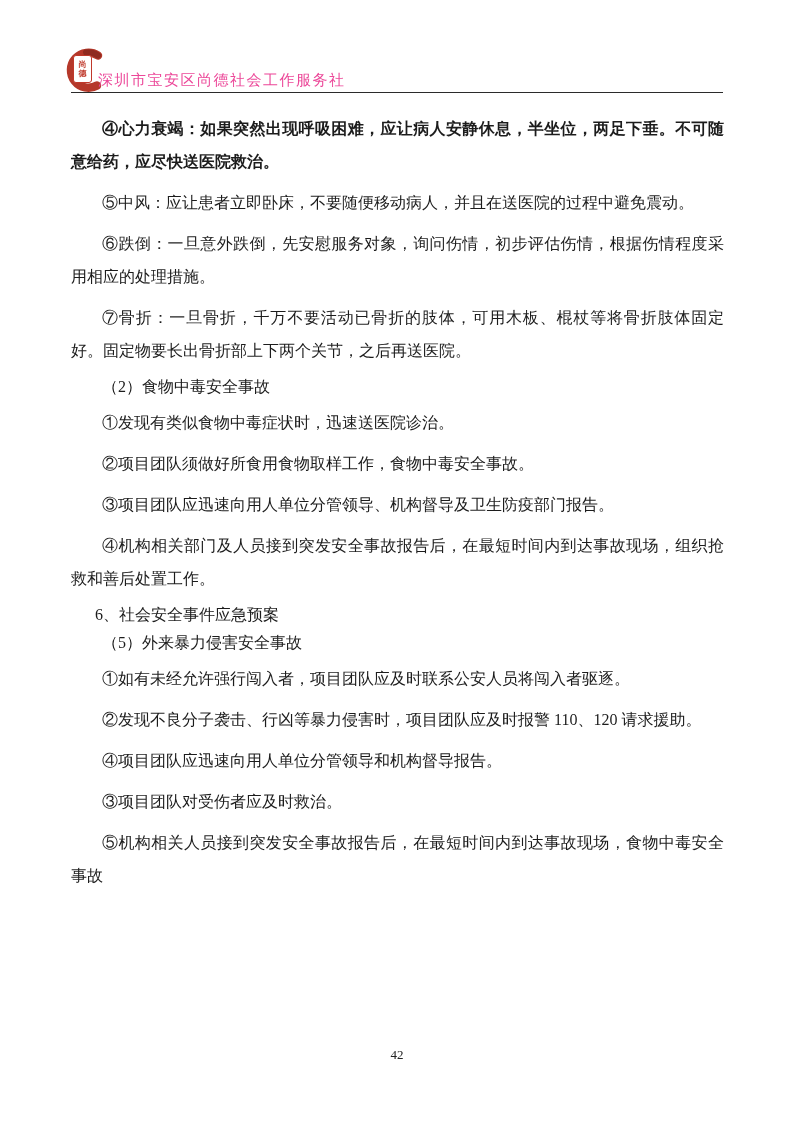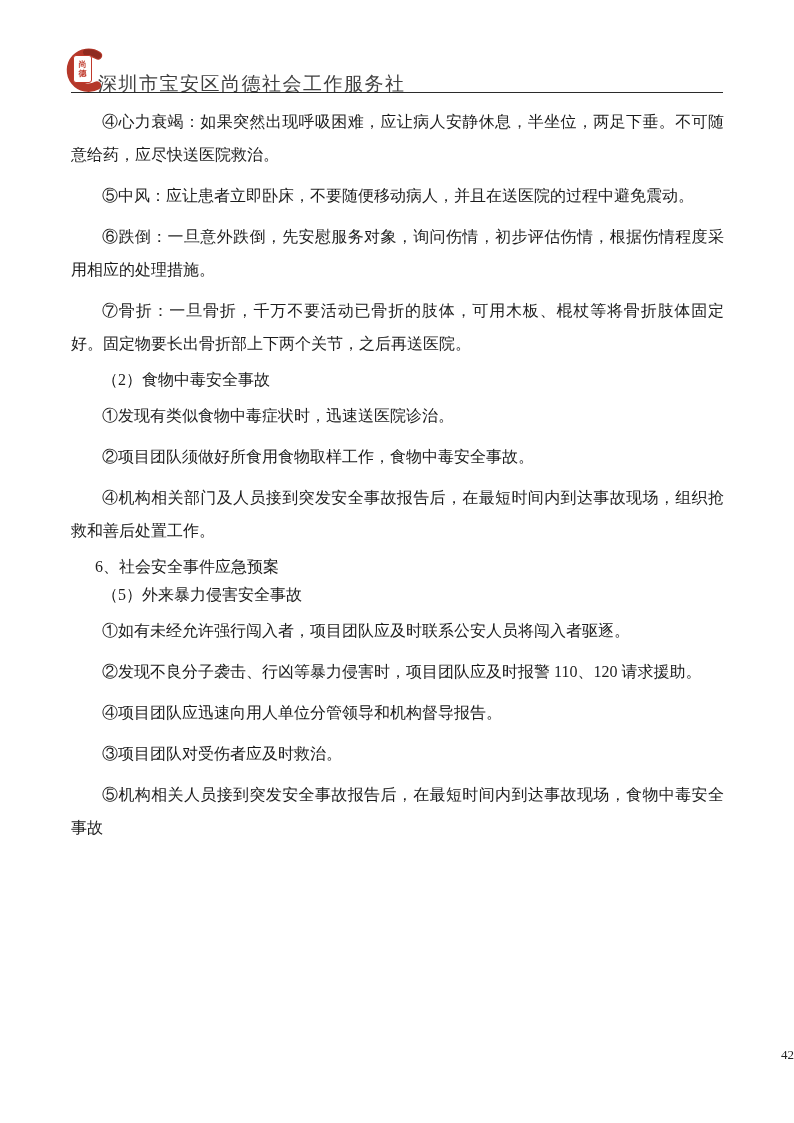--- a/index.html
+++ b/index.html
@@ -22,42 +22,42 @@
   }
   .logo svg { display:block; }
   .logo-seal {
     position:absolute; left:9px; top:9px; width:17px; height:26px;
     background:#fff; border:1.6px solid #c0392b; border-radius:3px;
     display:flex; flex-direction:column; align-items:center; justify-content:center;
     color:#c0392b; font-size:8px; line-height:9px; font-weight:bold;
   }
   .org-name {
     position:absolute; left:98px; top:71px;
-    font-size:19px; letter-spacing:1.5px; color:#404040;
+    font-size:15px; letter-spacing:1.5px; color:#ec4899;
     white-space:nowrap;
   }
 
   
   .doc-body {
     position:absolute; left:71px; right:70px; top:101px;
   }
   .para {
     font-size:16px; line-height:33px;
     text-indent:31px;
     text-align:justify; text-justify:inter-character;
     margin:8px 0;
   }
-  .para:first-child { margin-top:4px; }
+  .para:first-child { margin-top:11px;font-weight:bold; }
   .heading { margin:-5px 0; text-align:left; }
   .head-num { text-indent:24px; }
 
   
   .footer {
     position:absolute; left:0; right:0; bottom:60px;
-    text-align:right;
+    text-align:center;
   }
   .page-number { font-size:13px; color:#222; }
 </style>
 </head>
 <body>
 
 <div class="page">
 
   <div class="header">
     <div class="logo">
@@ -75,20 +75,21 @@
   </div>
 
   <div class="doc-body">
     <p class="para">④心力衰竭：如果突然出现呼吸困难，应让病人安静休息，半坐位，两足下垂。不可随意给药，应尽快送医院救治。</p>
     <p class="para">⑤中风：应让患者立即卧床，不要随便移动病人，并且在送医院的过程中避免震动。</p>
     <p class="para">⑥跌倒：一旦意外跌倒，先安慰服务对象，询问伤情，初步评估伤情，根据伤情程度采用相应的处理措施。</p>
     <p class="para">⑦骨折：一旦骨折，千万不要活动已骨折的肢体，可用木板、棍杖等将骨折肢体固定好。固定物要长出骨折部上下两个关节，之后再送医院。</p>
     <p class="para heading">（2）食物中毒安全事故</p>
     <p class="para">①发现有类似食物中毒症状时，迅速送医院诊治。</p>
     <p class="para">②项目团队须做好所食用食物取样工作，食物中毒安全事故。</p>
+    <p class="para">③项目团队应迅速向用人单位分管领导、机构督导及卫生防疫部门报告。</p>
     <p class="para">④机构相关部门及人员接到突发安全事故报告后，在最短时间内到达事故现场，组织抢救和善后处置工作。</p>
     <p class="para heading head-num">6、社会安全事件应急预案</p>
     <p class="para heading">（5）外来暴力侵害安全事故</p>
     <p class="para">①如有未经允许强行闯入者，项目团队应及时联系公安人员将闯入者驱逐。</p>
     <p class="para">②发现不良分子袭击、行凶等暴力侵害时，项目团队应及时报警 110、120 请求援助。</p>
     <p class="para">④项目团队应迅速向用人单位分管领导和机构督导报告。</p>
     <p class="para">③项目团队对受伤者应及时救治。</p>
     <p class="para">⑤机构相关人员接到突发安全事故报告后，在最短时间内到达事故现场，食物中毒安全事故</p>
   </div>
 

